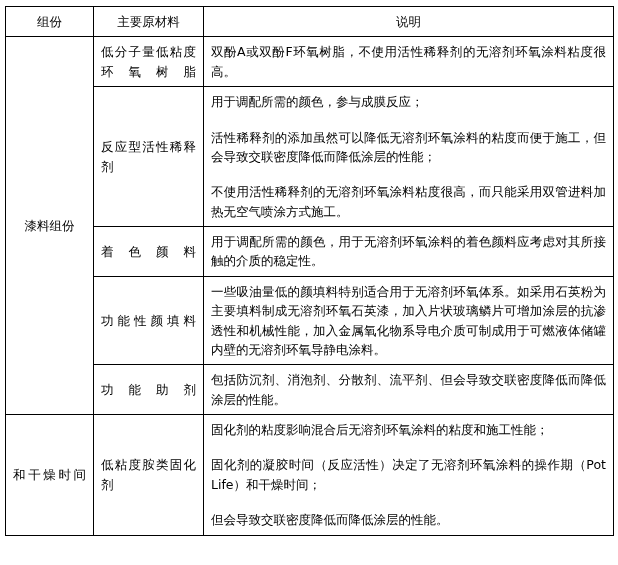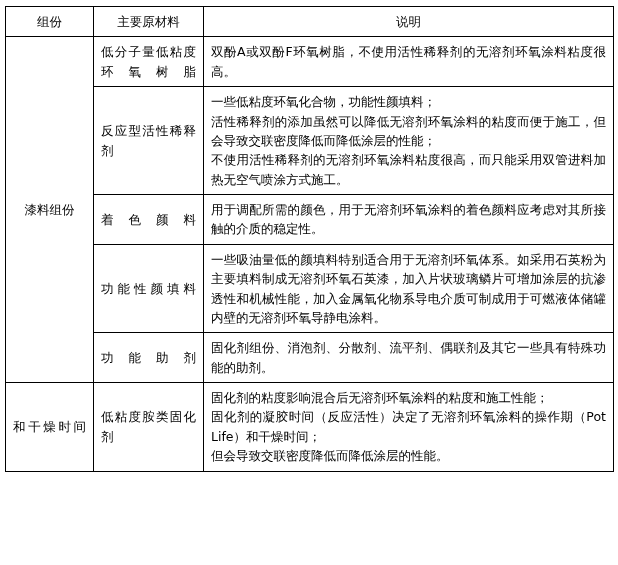--- a/index.html
+++ b/index.html
@@ -52,21 +52,21 @@
   }
   td.desc {
     text-align: justify;
     text-align-last: left;
     padding: 6px 8px;
   }
   td.desc p {
     margin: 0;
   }
   td.desc p + p {
-    margin-top: 0px;
+    margin-top: 16px;
   }
   .center-mat {
     text-align: center;
     text-align-last: center;
   }
 </style>
 </head>
 <body>
 
 <div class="table-wrap">
@@ -87,41 +87,41 @@
       <tr>
         <td class="cat" rowspan="5">漆料组份</td>
         <td class="mat">低分子量低粘度环氧树脂</td>
         <td class="desc">
           <p>双酚A或双酚F环氧树脂，不使用活性稀释剂的无溶剂环氧涂料粘度很高。</p>
         </td>
       </tr>
       <tr>
         <td class="mat">反应型活性稀释剂</td>
         <td class="desc">
-          <p>一些低粘度环氧化合物，功能性颜填料；</p>
+          <p>用于调配所需的颜色，参与成膜反应；</p>
           <p>活性稀释剂的添加虽然可以降低无溶剂环氧涂料的粘度而便于施工，但会导致交联密度降低而降低涂层的性能；</p>
           <p>不使用活性稀释剂的无溶剂环氧涂料粘度很高，而只能采用双管进料加热无空气喷涂方式施工。</p>
         </td>
       </tr>
       <tr>
         <td class="mat center-mat">着色颜料</td>
         <td class="desc">
           <p>用于调配所需的颜色，用于无溶剂环氧涂料的着色颜料应考虑对其所接触的介质的稳定性。</p>
         </td>
       </tr>
       <tr>
         <td class="mat center-mat">功能性颜填料</td>
         <td class="desc">
           <p>一些吸油量低的颜填料特别适合用于无溶剂环氧体系。如采用石英粉为主要填料制成无溶剂环氧石英漆，加入片状玻璃鳞片可增加涂层的抗渗透性和机械性能，加入金属氧化物系导电介质可制成用于可燃液体储罐内壁的无溶剂环氧导静电涂料。</p>
         </td>
       </tr>
       <tr>
         <td class="mat center-mat">功能助剂</td>
         <td class="desc">
-          <p>固化剂组份、消泡剂、分散剂、流平剂、偶联剂及其它一些具有特殊功能的助剂。</p>
+          <p>包括防沉剂、消泡剂、分散剂、流平剂、但会导致交联密度降低而降低涂层的性能。</p>
         </td>
       </tr>
       <tr>
         <td class="cat mat">和干燥时间</td>
         <td class="mat">低粘度胺类固化剂</td>
         <td class="desc">
           <p>固化剂的粘度影响混合后无溶剂环氧涂料的粘度和施工性能；</p>
           <p>固化剂的凝胶时间（反应活性）决定了无溶剂环氧涂料的操作期（Pot Life）和干燥时间；</p>
           <p>但会导致交联密度降低而降低涂层的性能。</p>
         </td>

